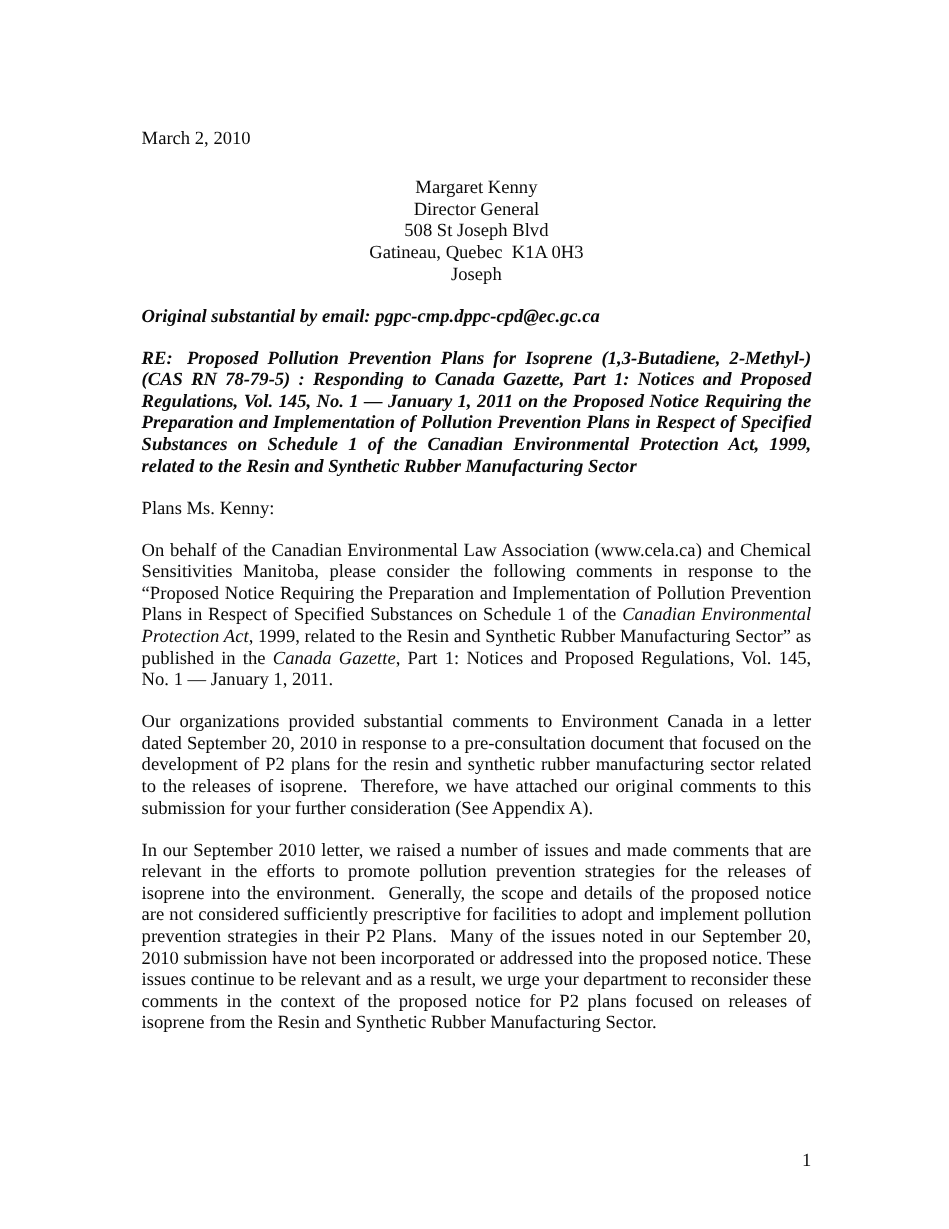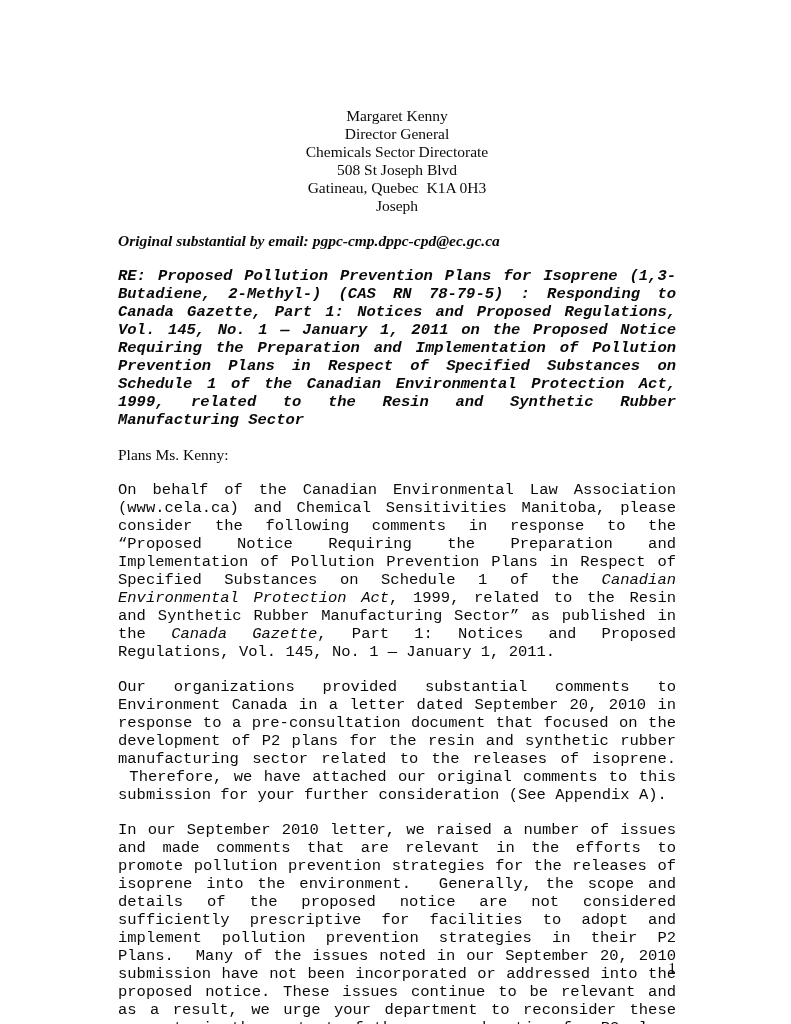--- a/index.html
+++ b/index.html
@@ -37,44 +37,43 @@
   .address-block {
     margin-bottom: 17px;
     text-align: center;
   }
   .bold-italic {
     font-weight: bold;
     font-style: italic;
   }
   .justify {
     text-align: justify;
-    font-family: Liberation Mono, monospace;
   }
   .re-label {
     margin-right: 12px;
   }
   .page-number {
     position: absolute;
     top: 959px;
     right: 115px;
     font-size: 15.5px;
     line-height: 18px;
   }
 </style>
 </head>
 <body>
 
 <div class="page">
   <div class="content">
 
+    <p class="date-line">March 2, 2010</p>
 
     <div class="address-block">
       <p>Margaret Kenny</p>
       <p>Director General</p>
-      <p>Chemicals Sector Directorate</p>
       <p>508 St Joseph Blvd</p>
       <p>Gatineau, Quebec &nbsp;K1A 0H3</p>
       <p>Joseph</p>
     </div>
 
     <p class="bold-italic">Original substantial by email: pgpc-cmp.dppc-cpd@ec.gc.ca</p>
 
     <p class="bold-italic justify">
       <span class="re-label">RE:</span><span>Proposed Pollution Prevention Plans for Isoprene (1,3-Butadiene, 2-Methyl-) (CAS RN 78-79-5) : Responding to Canada Gazette, Part 1: Notices and Proposed Regulations, Vol. 145, No. 1 — January 1, 2011 on the Proposed Notice Requiring the Preparation and Implementation of Pollution Prevention Plans in Respect of Specified Substances on Schedule 1 of the Canadian Environmental Protection Act, 1999, related to the Resin and Synthetic Rubber Manufacturing Sector</span>
     </p>

